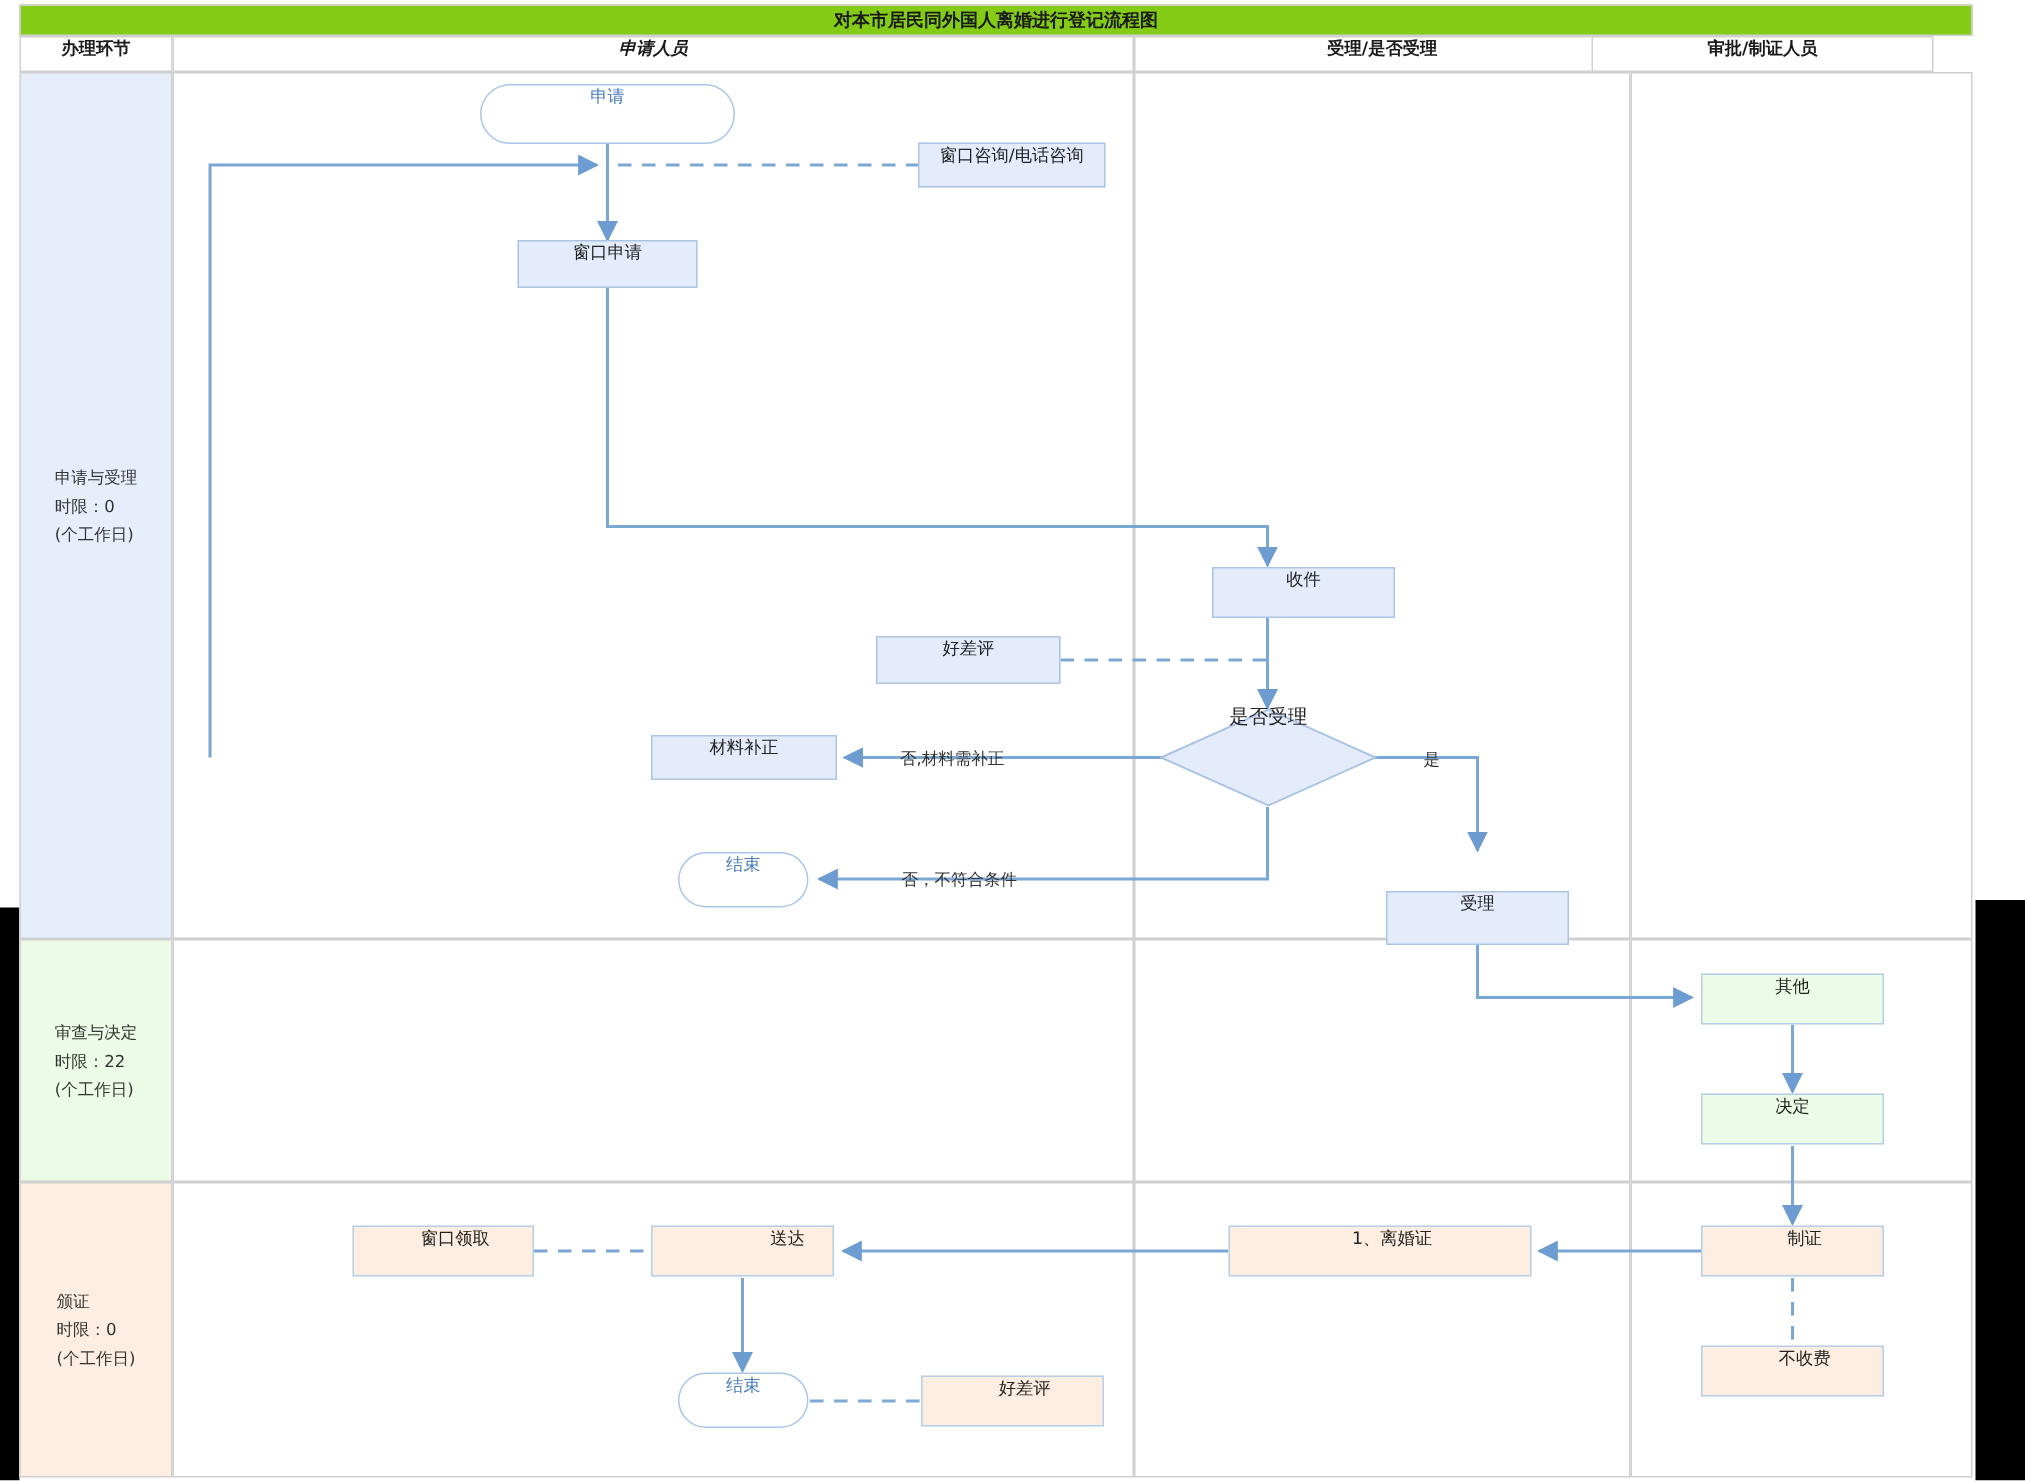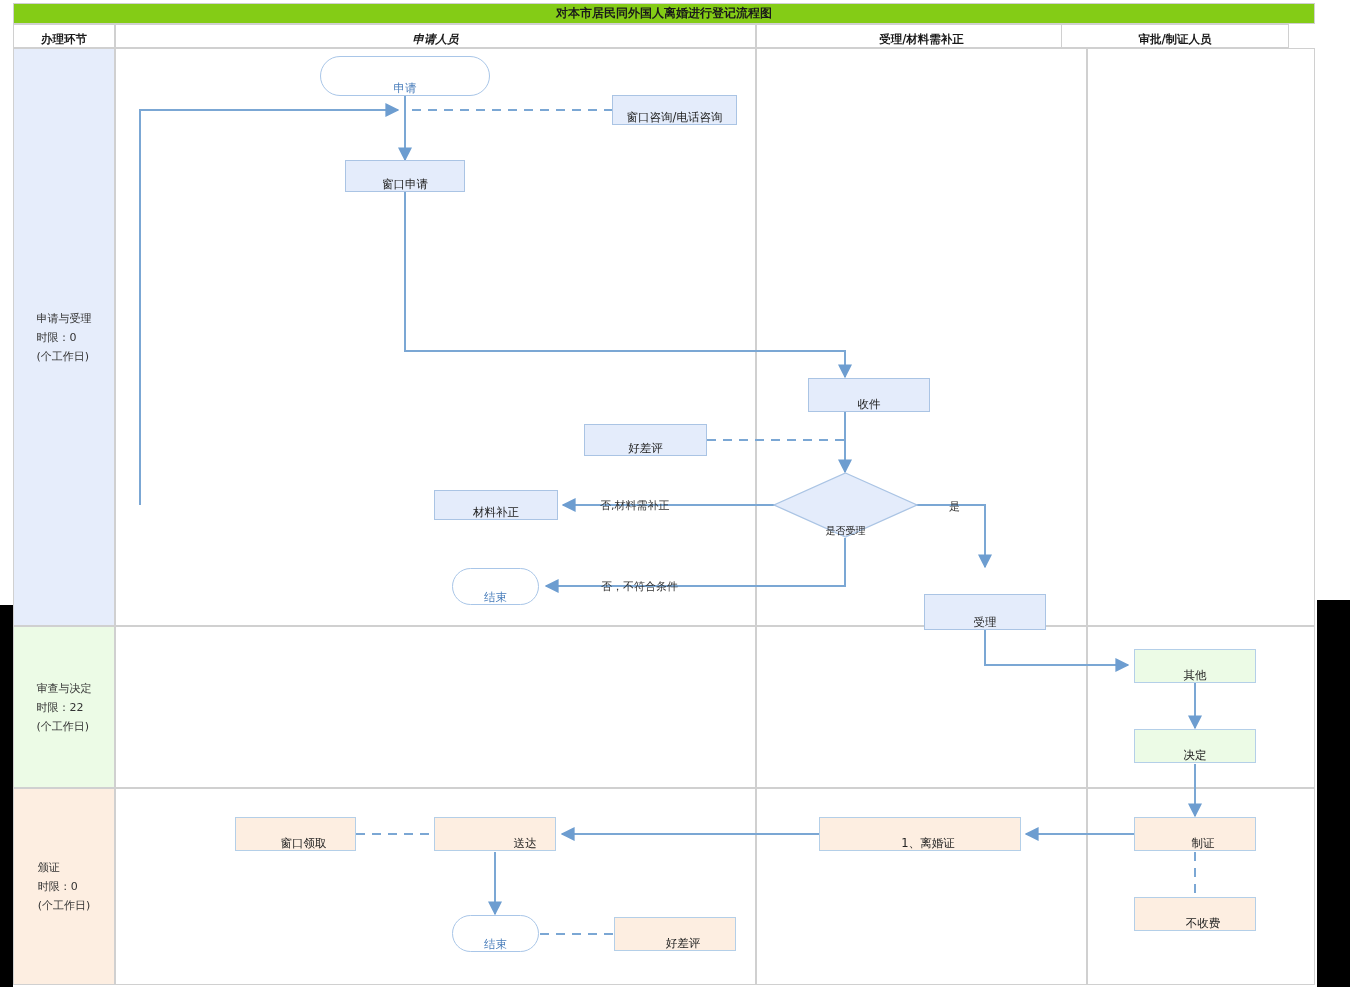--- a/index.html
+++ b/index.html
@@ -17,21 +17,21 @@
   .cell-border{position:absolute;box-sizing:border-box;border:1px solid #d0d0d0;}
 
   #title-row{left:0;top:0;width:1302px;height:21px;display:flex;align-items:center;
              justify-content:center;background:#84cc16;}
   #title-row .t{font-size:12px;font-weight:bold;color:#1a1a1a;}
 
   #hdr-0{left:0;top:21px;width:102px;height:24px;}
   #hdr-1{left:102px;top:21px;width:641px;height:24px;font-style:italic;}
   #hdr-2{left:743px;top:21px;width:331px;height:24px;}
   #hdr-3{left:1048px;top:21px;width:228px;height:24px;}
-  .hdr{display:flex;align-items:flex-end;justify-content:center;background:#fff;}
+  .hdr{display:flex;align-items:flex-start;justify-content:center;background:#fff;}
   .hdr span{font-size:11.5px;font-weight:bold;color:#1a1a1a;}
 
   
   .lane-label{display:flex;align-items:center;justify-content:center;text-align:left;}
   .lane-label span{font-size:11px;color:#333;line-height:19px;white-space:pre-line;}
   #lane-0{left:0;top:45px;width:102px;height:578px;background:#e6edfb;}
   #lane-1{left:0;top:623px;width:102px;height:162px;background:#ecfbe6;}
   #lane-2{left:0;top:785px;width:102px;height:197px;background:#fdeee1;}
 
   
@@ -42,34 +42,34 @@
   #body-1-2{left:743px;top:623px;width:331px;height:162px;}
   #body-1-3{left:1074px;top:623px;width:228px;height:162px;}
   #body-2-1{left:102px;top:785px;width:641px;height:197px;}
   #body-2-2{left:743px;top:785px;width:331px;height:197px;}
   #body-2-3{left:1074px;top:785px;width:228px;height:197px;}
 
   
   #flow{position:absolute;left:0;top:0;width:1350px;height:987px;}
   #flow svg{position:absolute;left:0;top:0;width:1350px;height:987px;}
 
-  .node{position:absolute;box-sizing:border-box;display:flex;align-items:flex-end;
+  .node{position:absolute;box-sizing:border-box;display:flex;align-items:flex-start;
          justify-content:center;text-align:center;}
   .node span{font-size:11.5px;line-height:14px;}
 
   .n-blue{background:#e4ecfb;border:1px solid #aac4e4;}
   .n-blue span{color:#222;}
   .n-green{background:#ecfbe6;border:1px solid #b4cfe8;}
   .n-green span{color:#222;}
   .n-orange{background:#fdeee1;border:1px solid #b4cfe8;}
   .n-orange span{color:#222;margin-left:16px;}
   .n-term{background:#fff;border:1.6px solid #a9c6e8;border-radius:26px;}
   .n-term span{color:#4a7ebb;}
   .n-diamond{background:transparent;border:none;}
-  .n-diamond .dlabel{position:relative;z-index:2;font-size:10px;color:#222;}
+  .n-diamond .dlabel{position:relative;z-index:2;font-size:13px;color:#222;}
   .n-diamond svg{position:absolute;left:0;top:0;}
 
   .edge-label{position:absolute;font-size:11px;color:#333;white-space:nowrap;}
 </style>
 </head>
 <body>
 
 <div class="strip" id="strip-left"></div>
 <div class="strip" id="strip-right"></div>
 
@@ -79,21 +79,21 @@
     <span class="t">对本市居民同外国人离婚进行登记流程图</span>
   </div>
 
   <div class="cell-border hdr" id="hdr-0">
     <span>办理环节</span>
   </div>
   <div class="cell-border hdr" id="hdr-1">
     <span>申请人员</span>
   </div>
   <div class="cell-border hdr" id="hdr-2">
-    <span>受理/材料需补正</span>
+    <span>受理/是否受理</span>
   </div>
   <div class="cell-border hdr" id="hdr-3">
     <span>审批/制证人员</span>
   </div>
 
   <div class="cell-border lane-label" id="lane-0">
     <span>申请与受理
 时限：0
 (个工作日)</span>
   </div>

